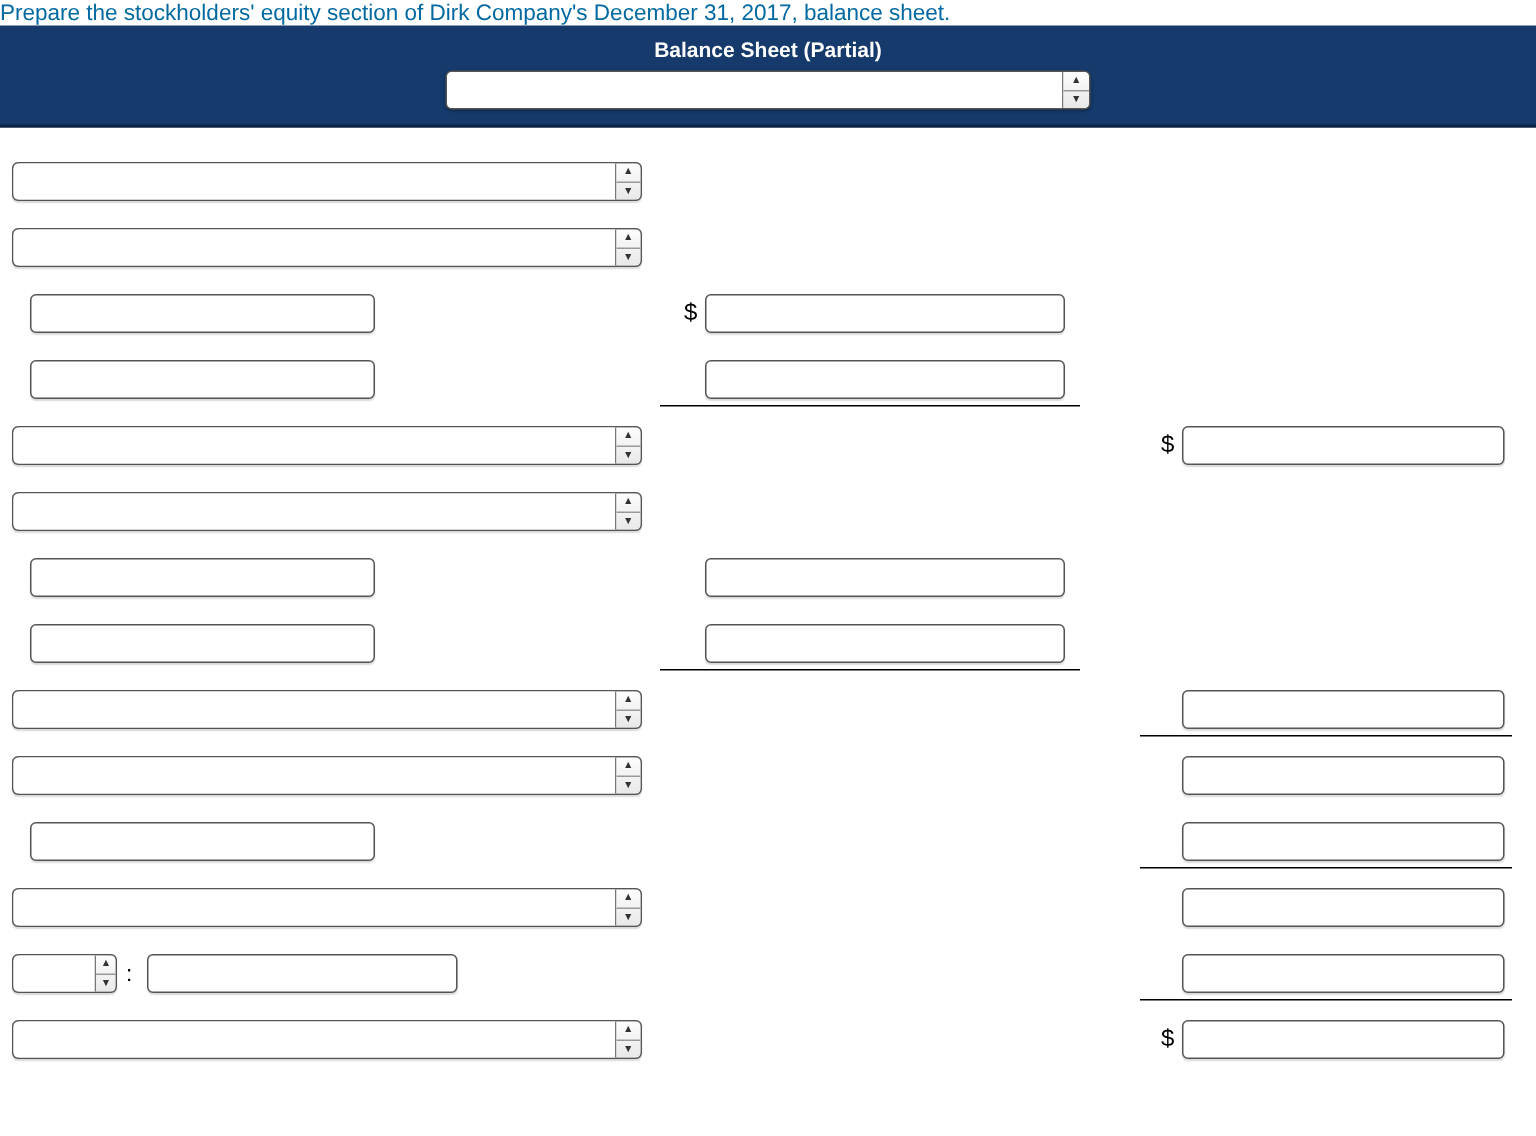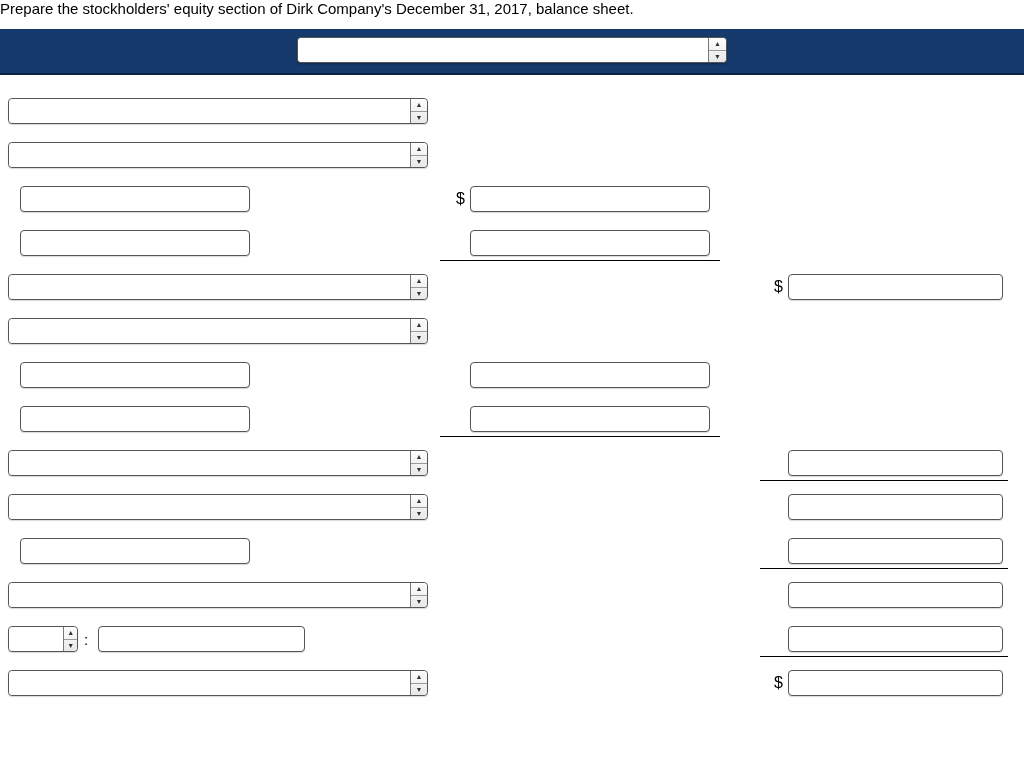--- a/index.html
+++ b/index.html
@@ -3,23 +3,23 @@
   <meta charset="utf-8">
   <style>
     * { box-sizing: border-box; margin: 0; padding: 0; }
     body {
       font-family: Verdana, Arial, sans-serif;
       font-size: 14px;
       background: #ffffff;
       width: 1024px;
     }
     .prompt {
-      padding: 0 0 12px 0;
+      padding: 0 0 0 0;
       font-size: 15px;
-      color: #000000;
+      color: #0369a1;
     }
     .header-band {
       background: #153a6b;
       color: #fff;
       text-align: center;
       padding: 8px 0 10px 0;
       border-bottom: 2px solid #0b2340;
     }
     .header-band .company {
       font-weight: bold;
@@ -157,20 +157,21 @@
     }
     .colon { font-size: 15px; margin: 0 2px 0 2px; }
     .indent { padding-left: 20px; }
   </style>
 </head>
 <body>
 
 <div class="prompt">Prepare the stockholders' equity section of Dirk Company's December 31, 2017, balance sheet.</div>
 
 <div class="header-band">
+  <div class="subtitle">Balance Sheet (Partial)</div>
   <div class="header-select-wrap">
     <input type="text" value="" style="">
     <div class="stepper">
       <span>▲</span>
       <span>▼</span>
     </div>
   </div>
 </div>
 
 <div class="sheet">

